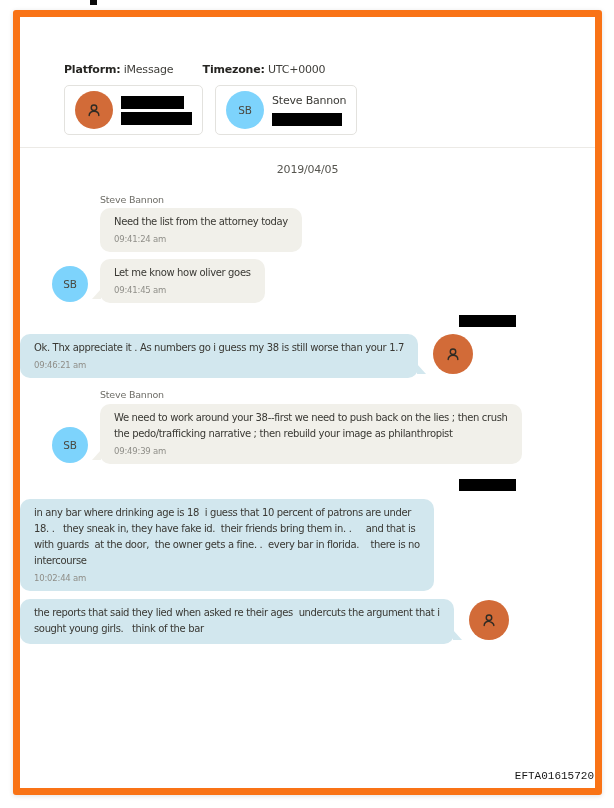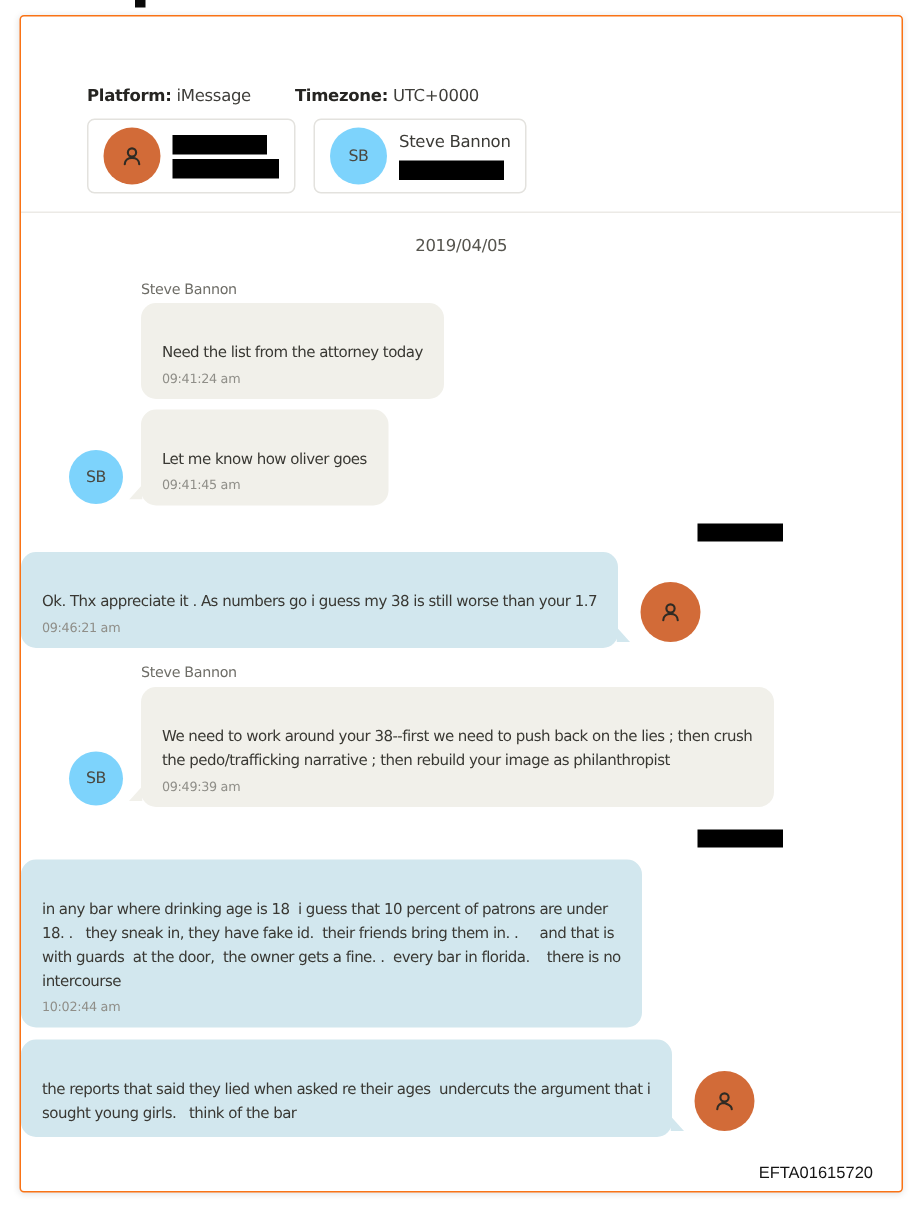--- a/index.html
+++ b/index.html
@@ -3,21 +3,21 @@
 <meta charset="utf-8">
 <style>
   html,body{margin:0;padding:0;}
   body{
     width:614px;height:808px;position:relative;background:#ffffff;
     font-family:"DejaVu Sans","Liberation Sans",sans-serif;overflow:hidden;
   }
   .crop-mark{position:absolute;left:90px;top:0;width:7px;height:5px;background:#0a0a0a;}
   .card{
     position:absolute;left:13px;top:10px;width:589px;height:785px;
-    background:#ffffff;border:1px solid #f97316;border-radius:3px;
+    background:#ffffff;border:7px solid #f97316;border-radius:3px;
     box-shadow:0 1px 5px rgba(0,0,0,0.12);box-sizing:border-box;
   }
   
   .hdr{padding:46px 44px 12px 44px;border-bottom:1px solid #eceae6;}
   .meta{font-size:11px;color:#3f3e3a;letter-spacing:-0.2px;}
   .meta b{color:#262522;font-weight:bold;}
   .meta .tz{margin-left:26px;}
   .chips{display:flex;gap:12px;margin-top:9px;}
   .chip{
     display:flex;align-items:center;gap:8px;border:1px solid #e3e2de;
@@ -35,37 +35,37 @@
   .date{margin-top:15px;text-align:center;font-size:11px;color:#56554f;letter-spacing:-0.2px;}
   .slabel{margin-left:80px;font-size:9.5px;color:#6e6d67;letter-spacing:-0.2px;}
   .row{display:flex;align-items:flex-end;}
   .row.left{padding-left:32px;gap:12px;}
   .row.right{padding-right:16px;gap:15px;}
   .slot-l{width:36px;flex:0 0 36px;}
   .slot-r{width:40px;flex:0 0 40px;}
   .av.msg-l{width:36px;height:36px;margin-bottom:1px;}
   .av.msg-r{width:40px;height:40px;margin-bottom:4px;}
   .bubble{
-    position:relative;border-radius:10px;padding:26px 14px 7px 14px;
+    position:relative;border-radius:10px;padding:6px 14px 7px 14px;
     width:fit-content;max-width:440px;
   }
   .bubble.in{background:#f1f0ea;}
   .bubble.out{background:#d2e7ee;}
   .bubble .txt{
     font-size:10px;line-height:16px;color:#393833;letter-spacing:-0.35px;white-space:pre-wrap;
   }
   .bubble .ts{font-size:8.5px;line-height:12px;color:#8f8e88;margin-top:3px;letter-spacing:-0.2px;}
   .tail{position:absolute;bottom:4px;}
   .tail.tl{left:-8px;}
   .tail.tr{right:-8px;}
   .name-row{display:flex;justify-content:flex-end;padding-right:79px;}
   .nbar{width:57px;height:12px;background:#000;}
   .bates{
-    position:absolute;right:19px;bottom:6px;
-    font-family:Liberation Sans, sans-serif;font-size:11px;color:#141414;
+    position:absolute;right:1px;bottom:6px;
+    font-family:Liberation Mono, monospace;font-size:11px;color:#141414;
   }
   .person-ic{display:block;}
 </style>
 </head>
 <body>
 
 <div class="crop-mark"></div>
 
 <div class="card">
 

